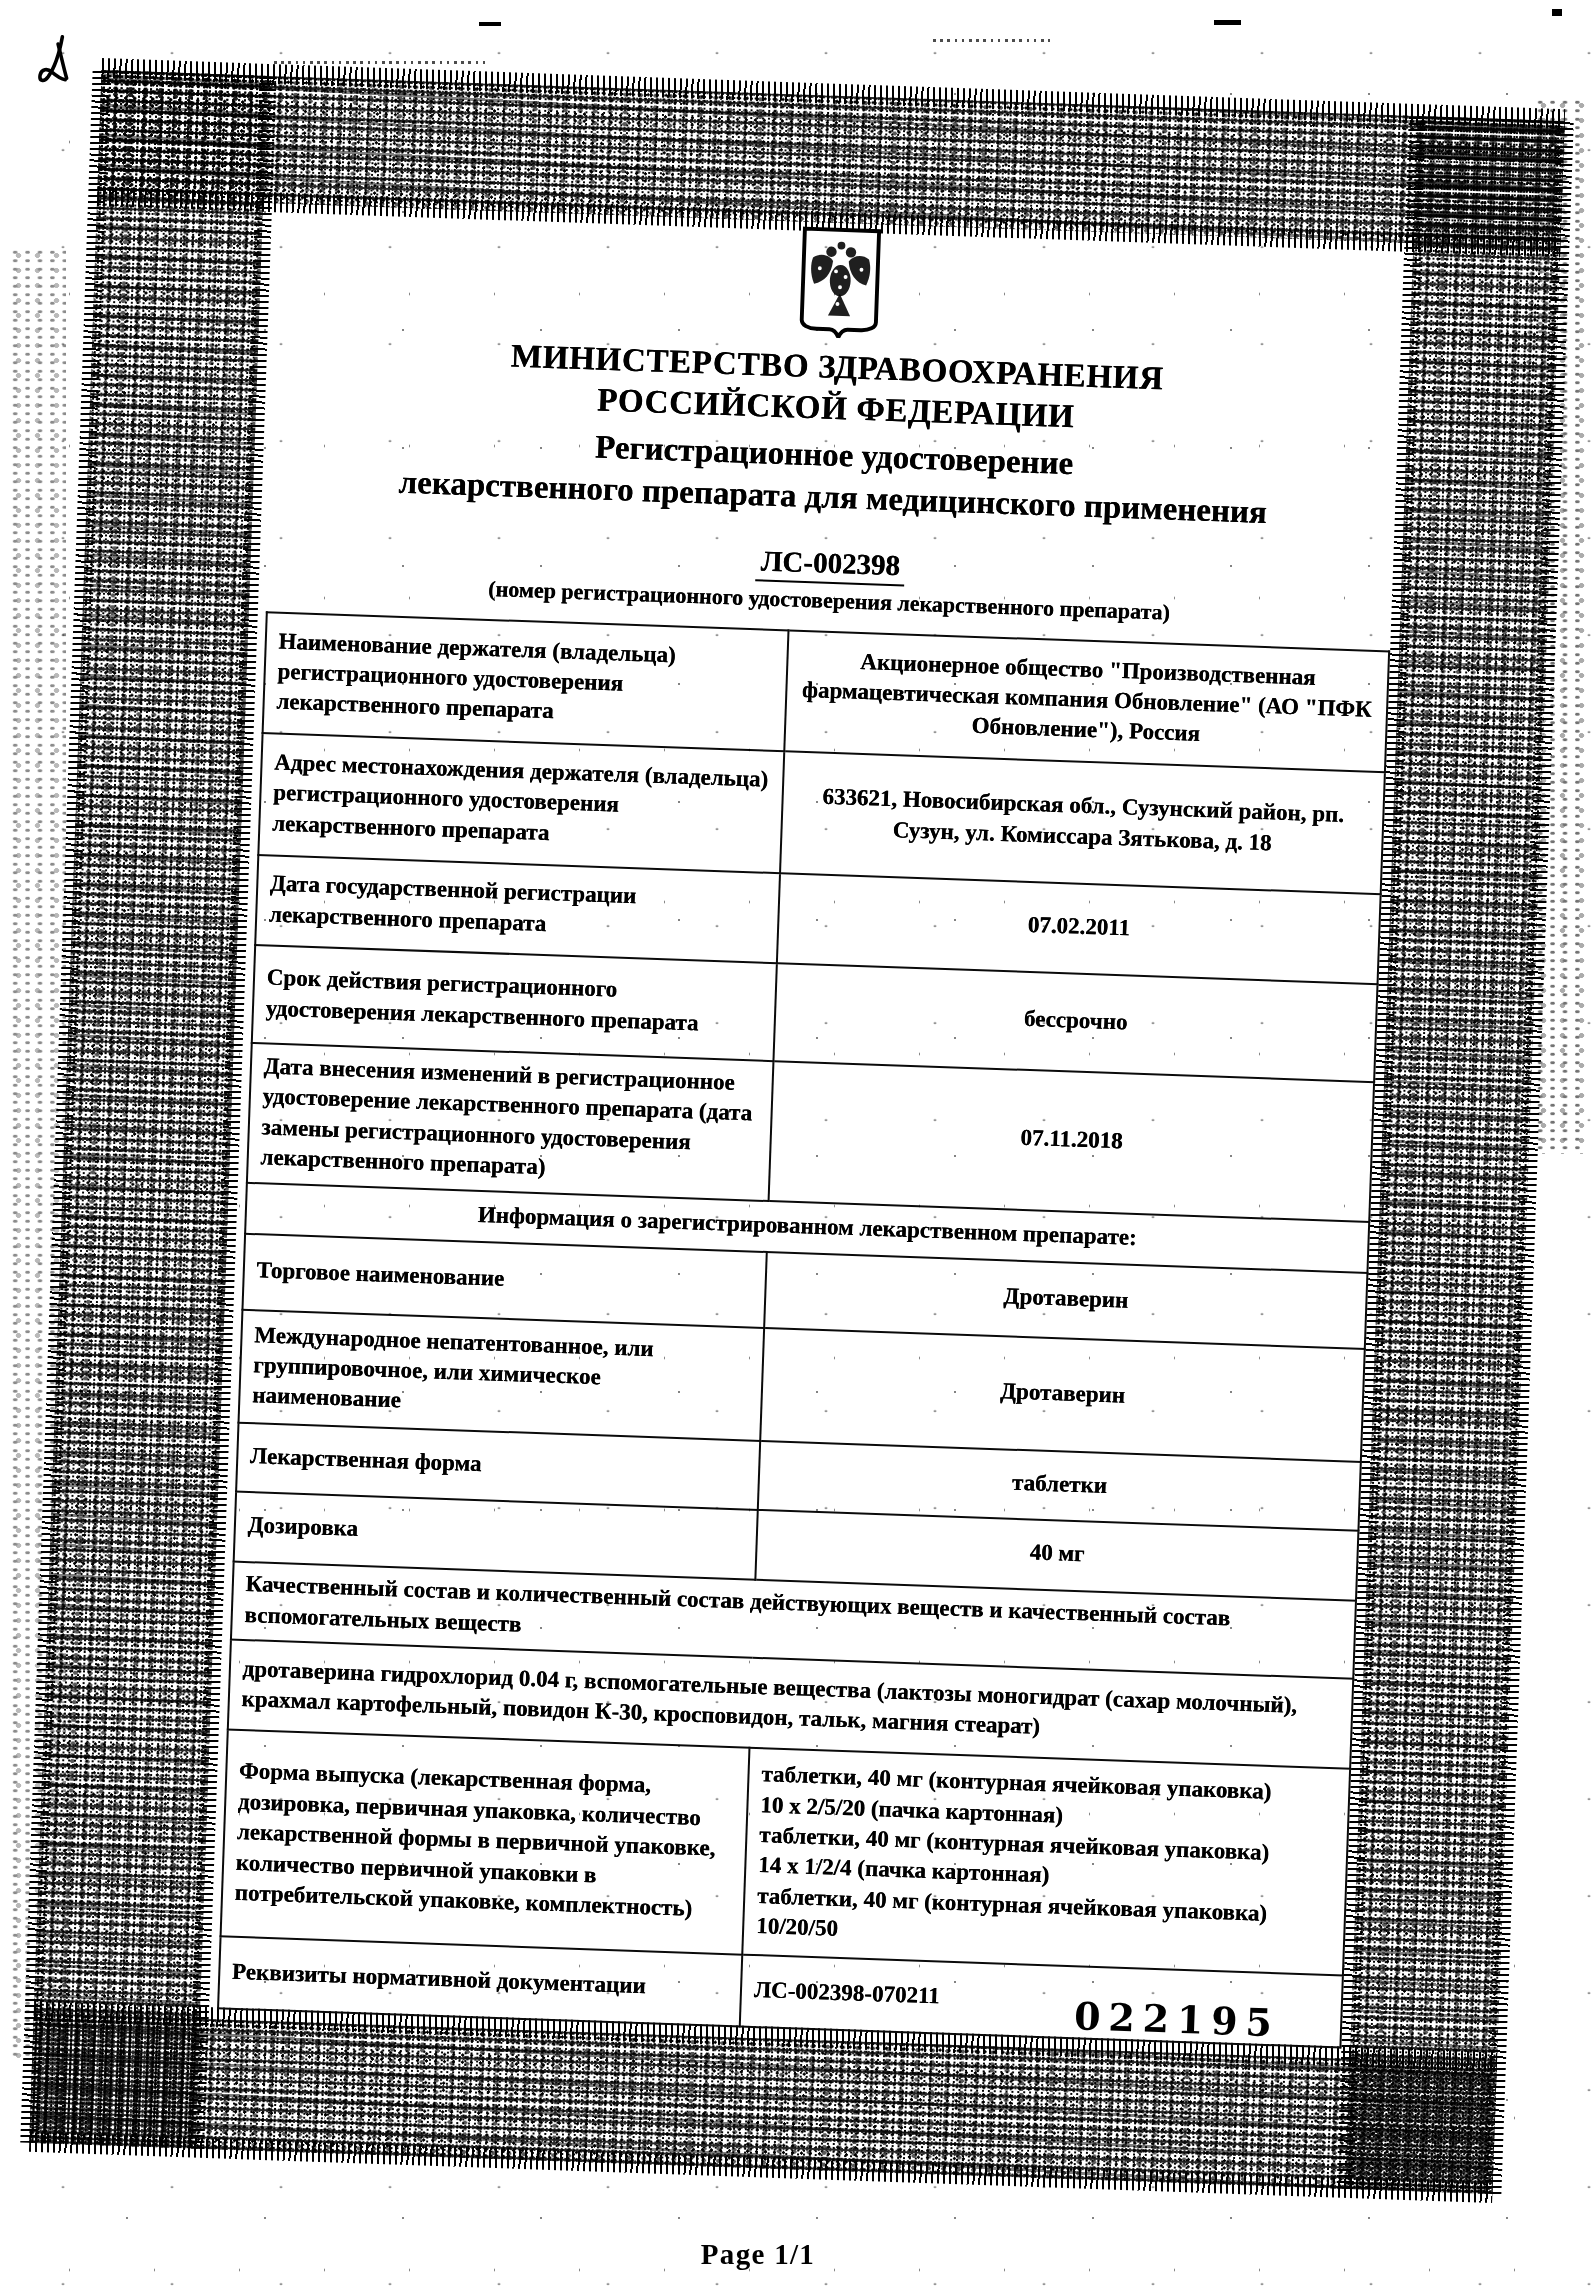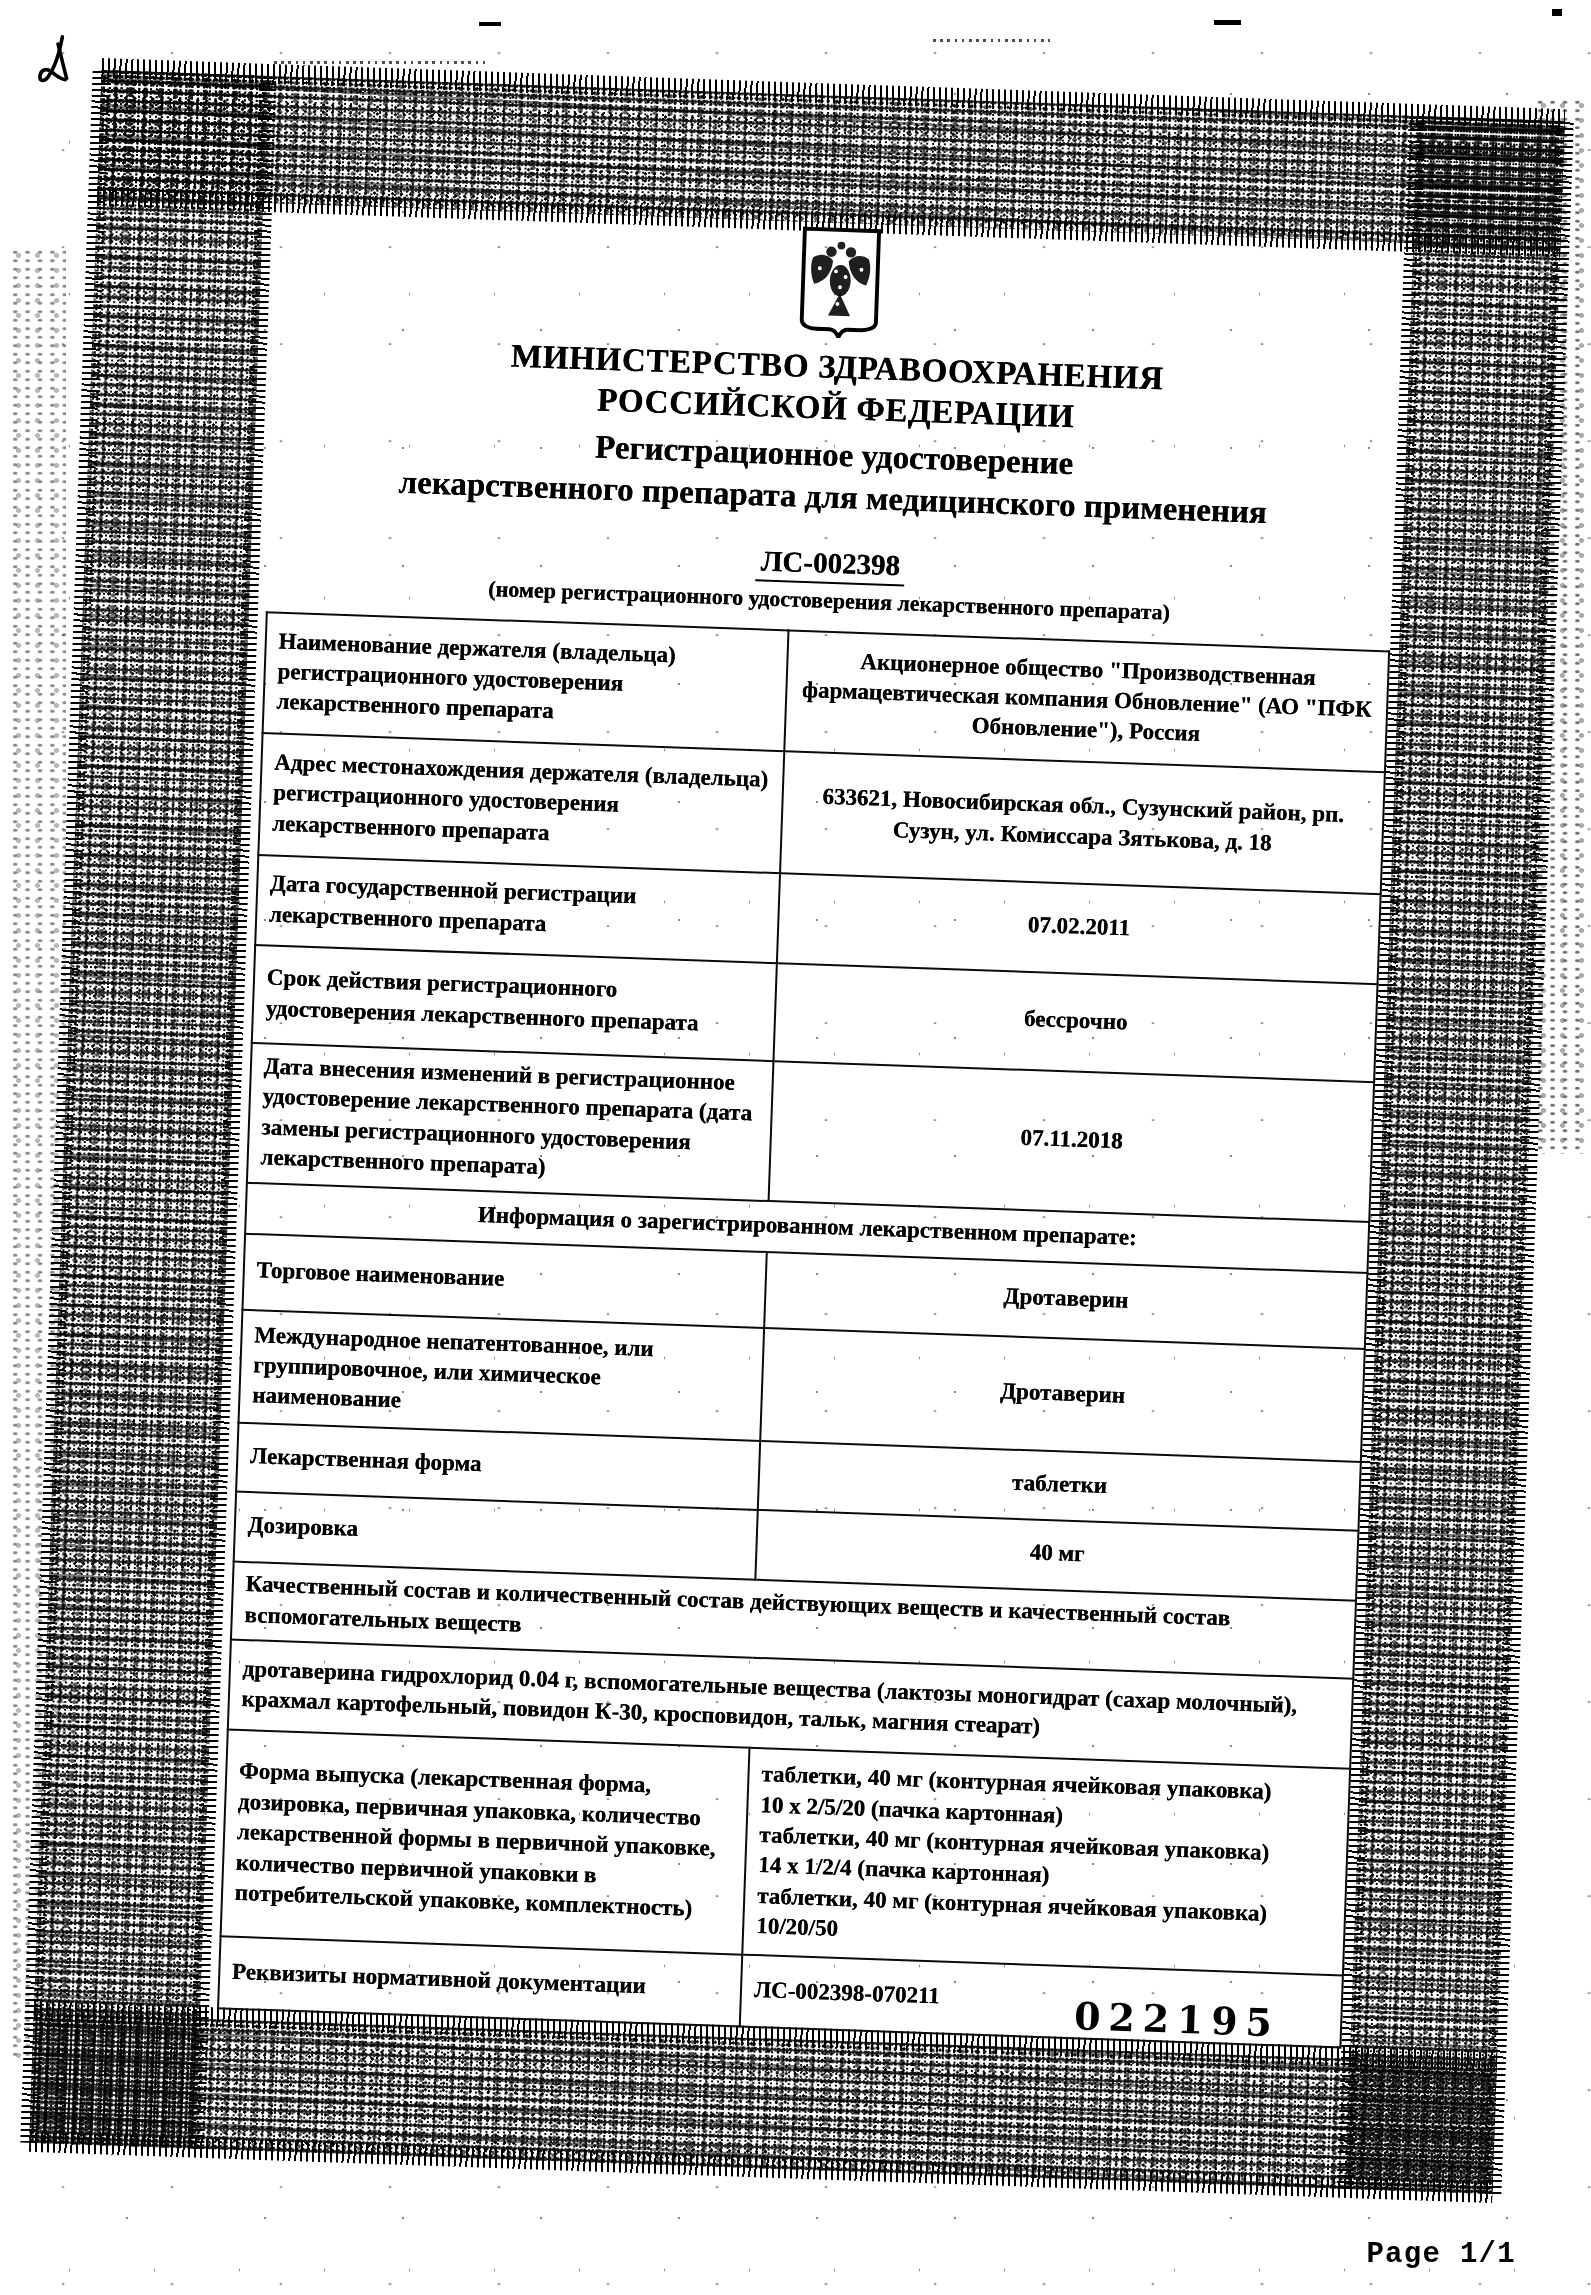--- a/index.html
+++ b/index.html
@@ -98,22 +98,22 @@
   td.val{text-align:center;}
   td.val-left{text-align:left;}
   td.sec{text-align:center;}
   td.sec-left{text-align:left;}
   .stamp-number{
     position:absolute;left:1040px;top:1888px;z-index:30;
     font-family:"DejaVu Serif", serif;font-weight:700;font-size:38px;
     letter-spacing:7.8px;white-space:nowrap;
   }
   .page-footer{
-    position:absolute;left:0;top:2238px;width:1516px;text-align:right;z-index:30;
-    font-family:Liberation Mono, monospace;font-weight:700;font-size:29px;
+    position:absolute;left:0;top:2238px;width:1516px;text-align:center;z-index:30;
+    font-family:Liberation Serif, serif;font-weight:700;font-size:29px;
     letter-spacing:1.3px;
   }
   .corner-mark{position:absolute;left:38px;top:34px;z-index:35;}
 </style>
 </head>
 <body>
 
 <svg class="corner-mark" width="43" height="60" viewBox="0 0 60 84">
   <path d="M34 4 C30 26 24 46 14 60 C8 68 1 66 3 57 C5 49 13 48 19 53 C26 59 32 63 38 64" stroke="#000" stroke-width="5" fill="none" stroke-linecap="round"></path>
   <path d="M28 14 C33 34 36 48 40 62" stroke="#000" stroke-width="5" fill="none" stroke-linecap="round"></path>

